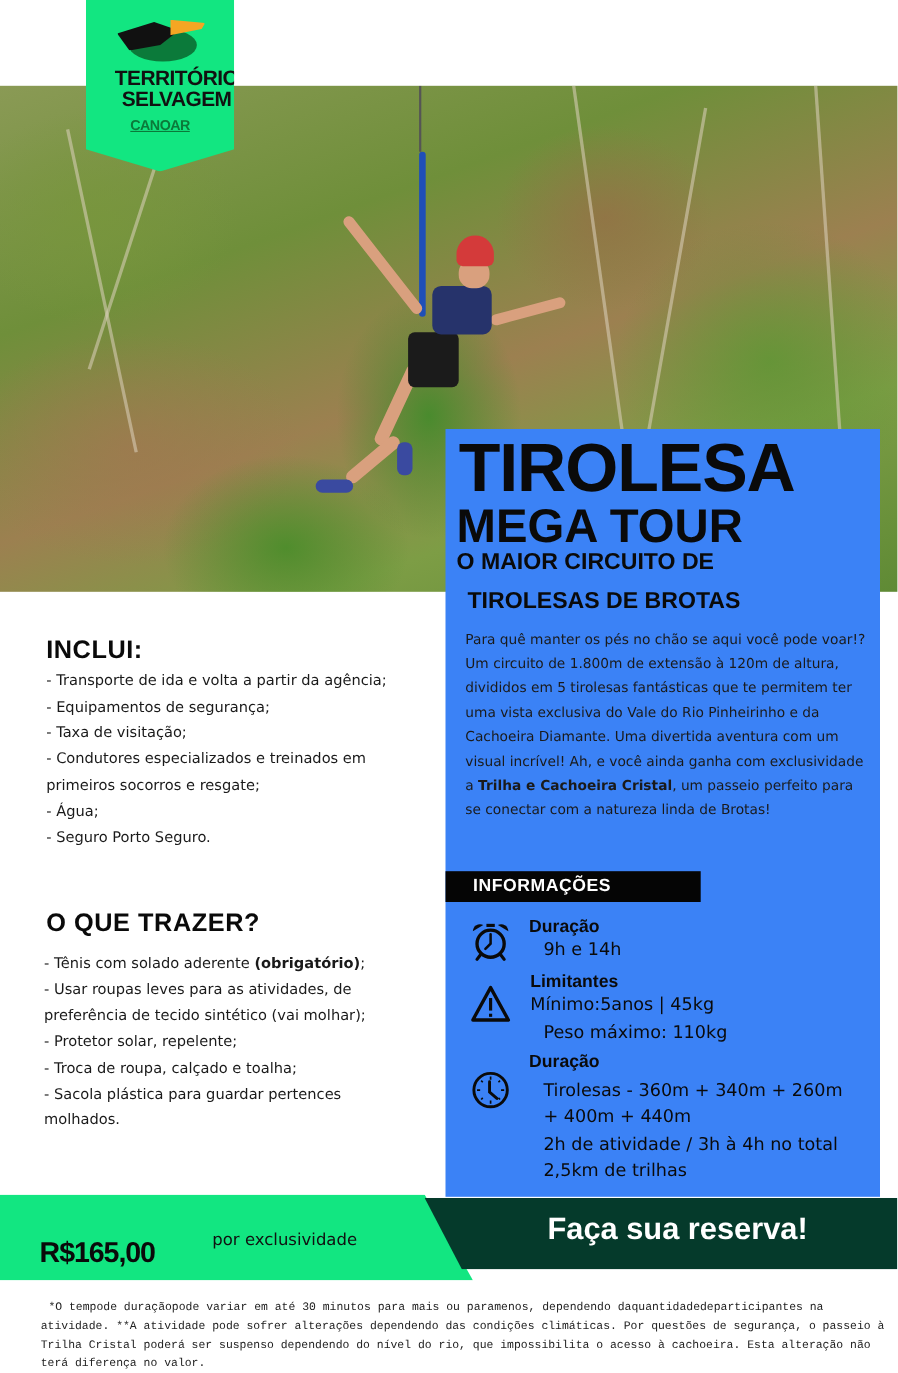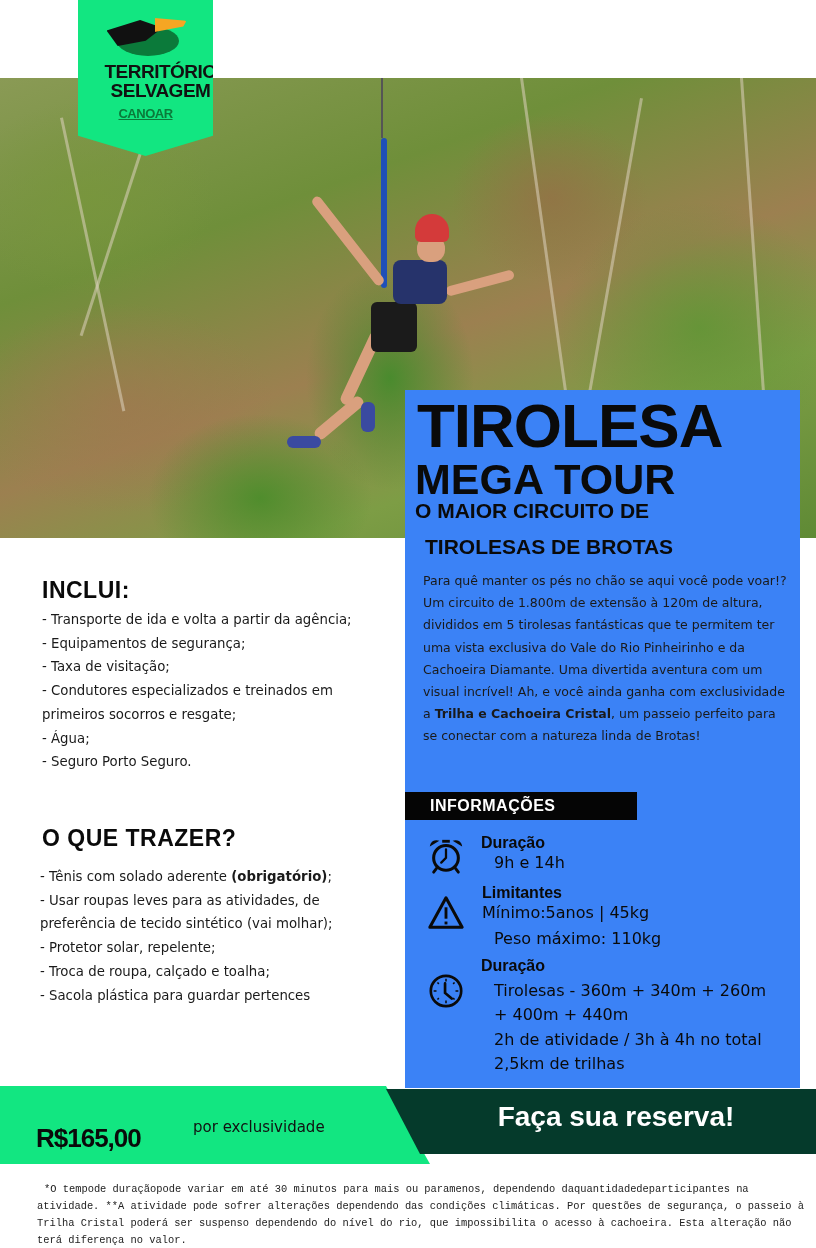--- a/index.html
+++ b/index.html
@@ -229,20 +229,21 @@
 </div>
 
 <div class="sec-title" style="left:42px;top:824px;">O QUE TRAZER?</div>
 <div class="list" style="left:40px;top:865px;">
   <div><span>- Tênis com solado aderente </span><b>(obrigatório)</b><span>;</span></div>
   <div>- Usar roupas leves para as atividades, de</div>
   <div>preferência de tecido sintético (vai molhar);</div>
   <div>- Protetor solar, repelente;</div>
   <div>- Troca de roupa, calçado e toalha;</div>
   <div>- Sacola plástica para guardar pertences</div>
+  <div>molhados.</div>
 </div>
 
 <div class="price-band"></div>
 <div class="price">R$165,00</div>
 <div class="per">por exclusividade</div>
 <div class="cta">
   <span>Faça sua reserva!</span>
 </div>
 
 <div class="footnote">*O tempode duraçãopode variar em até 30 minutos para mais ou paramenos, dependendo daquantidadedeparticipantes na atividade. **A atividade pode sofrer alterações dependendo das condições climáticas. Por questões de segurança, o passeio à Trilha Cristal poderá ser suspenso dependendo do nível do rio, que impossibilita o acesso à cachoeira. Esta alteração não terá diferença no valor.</div>

